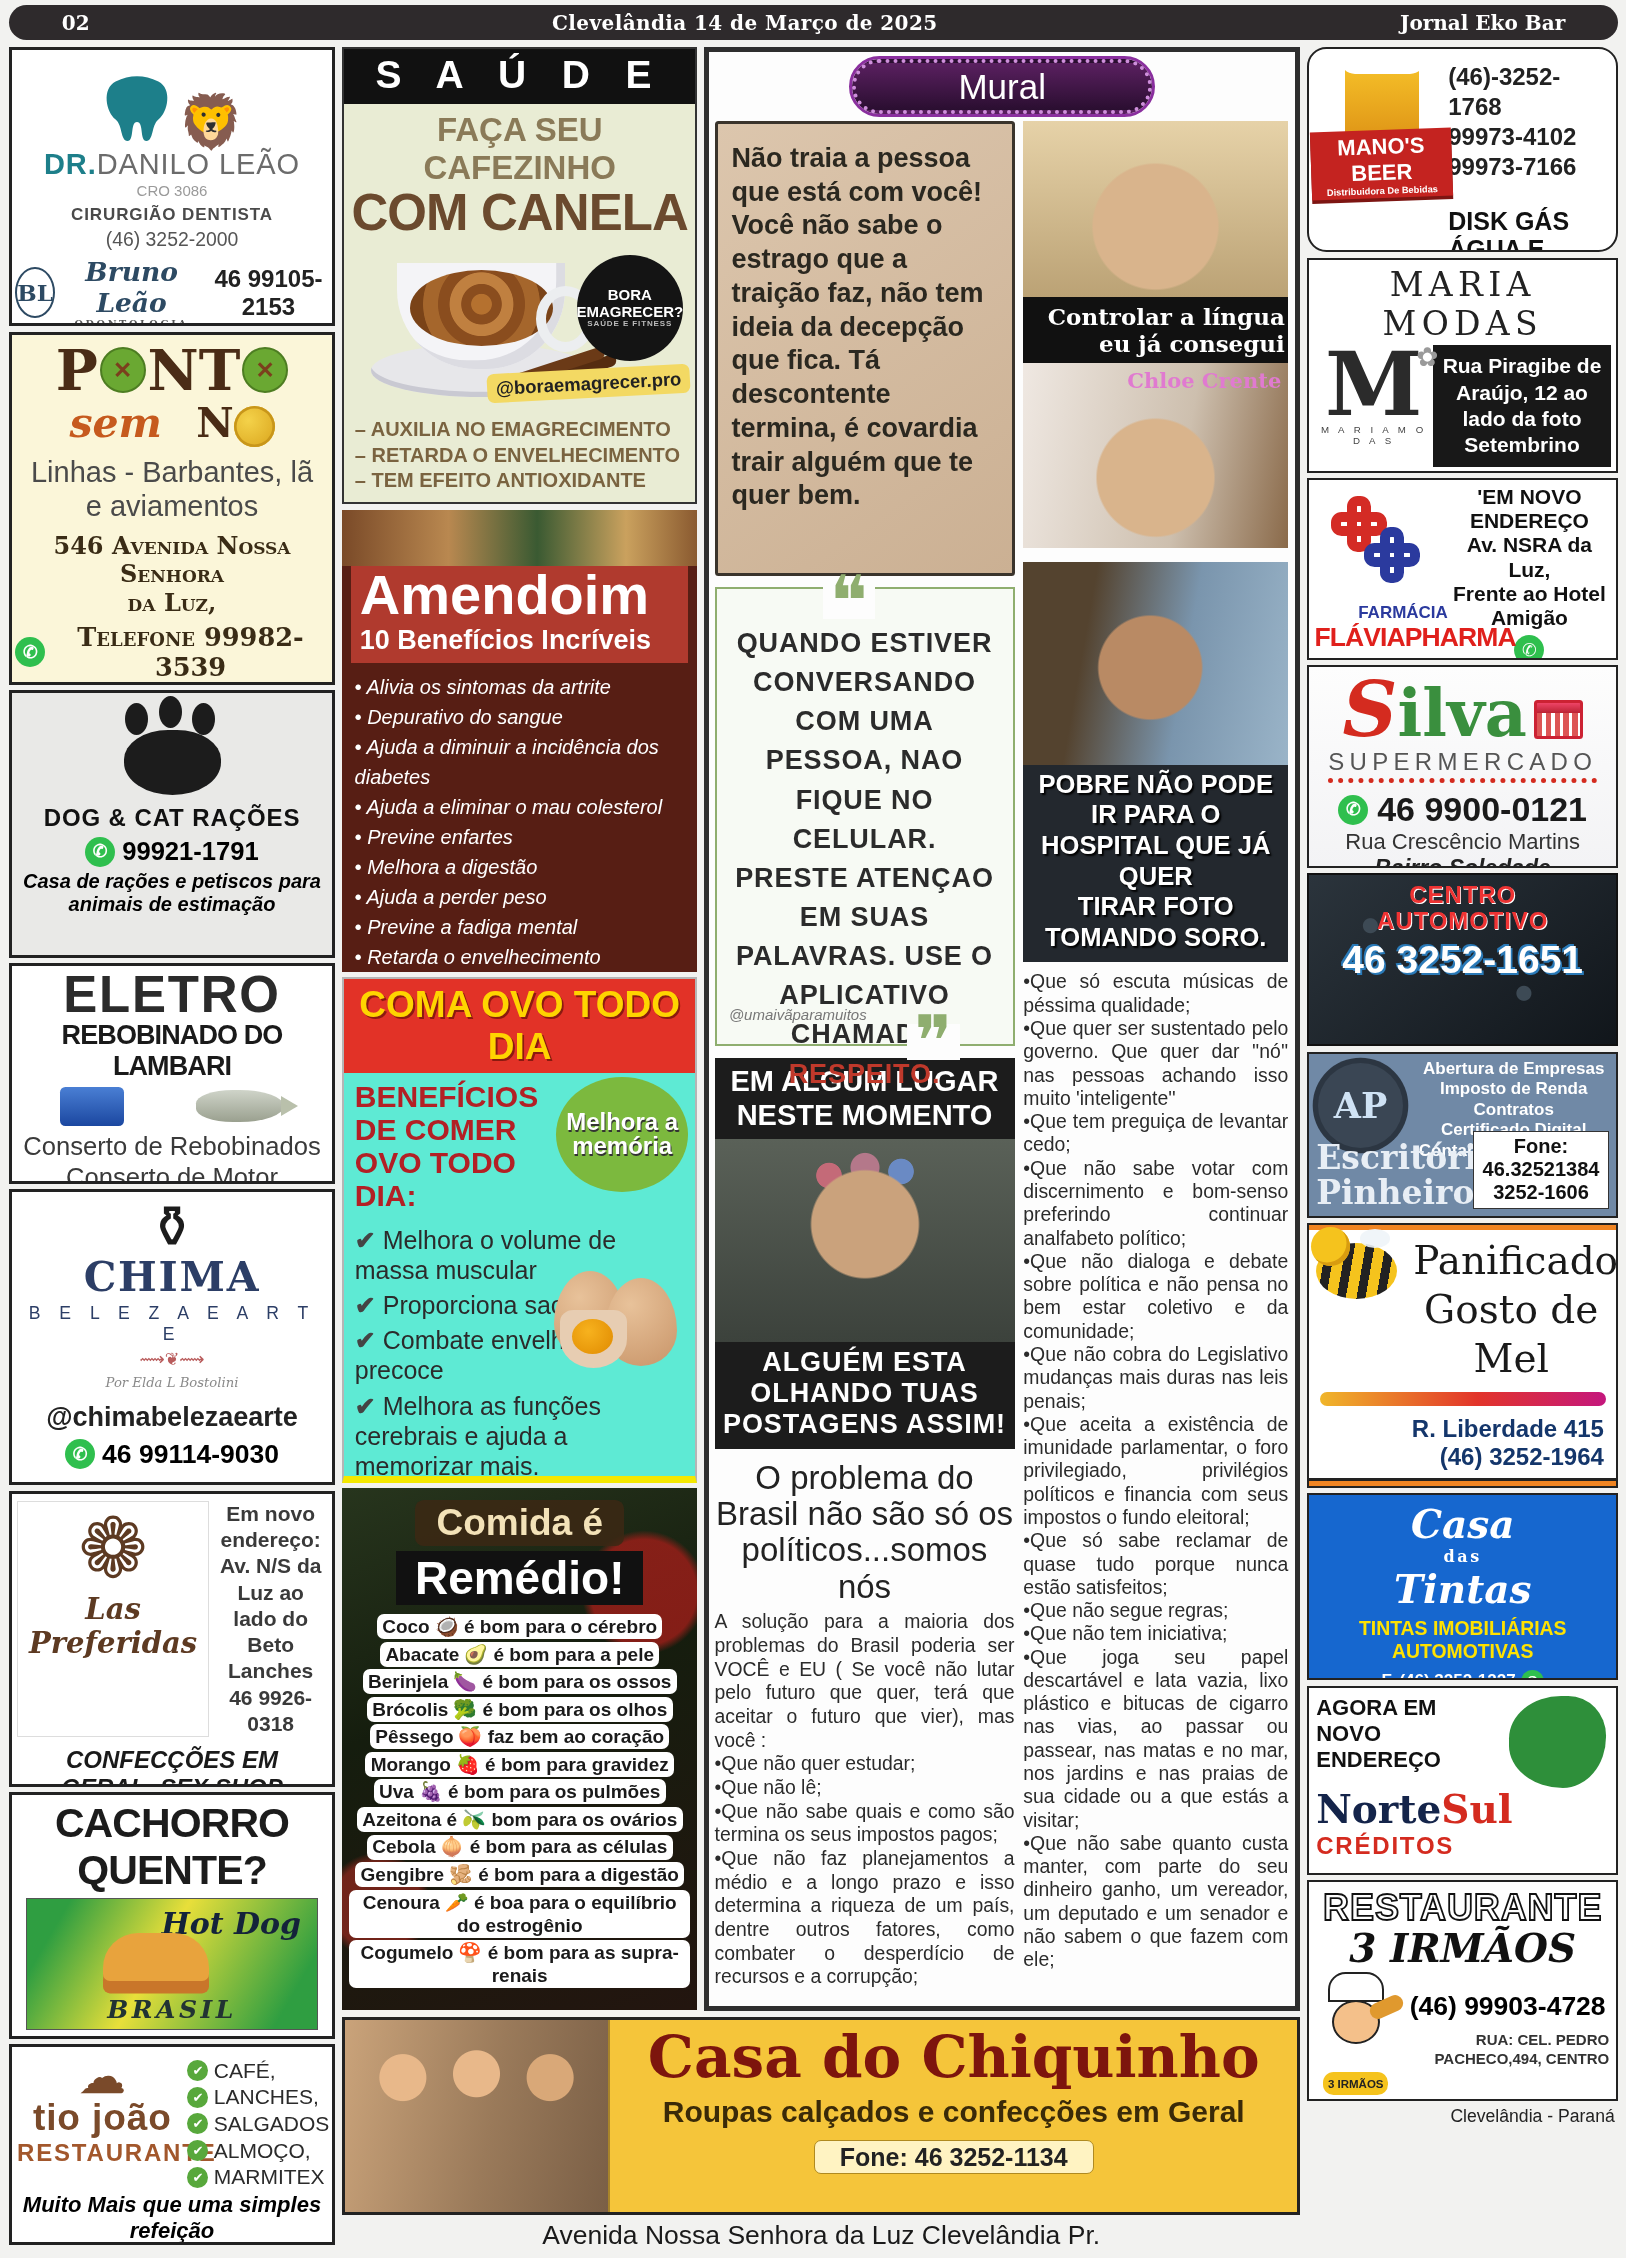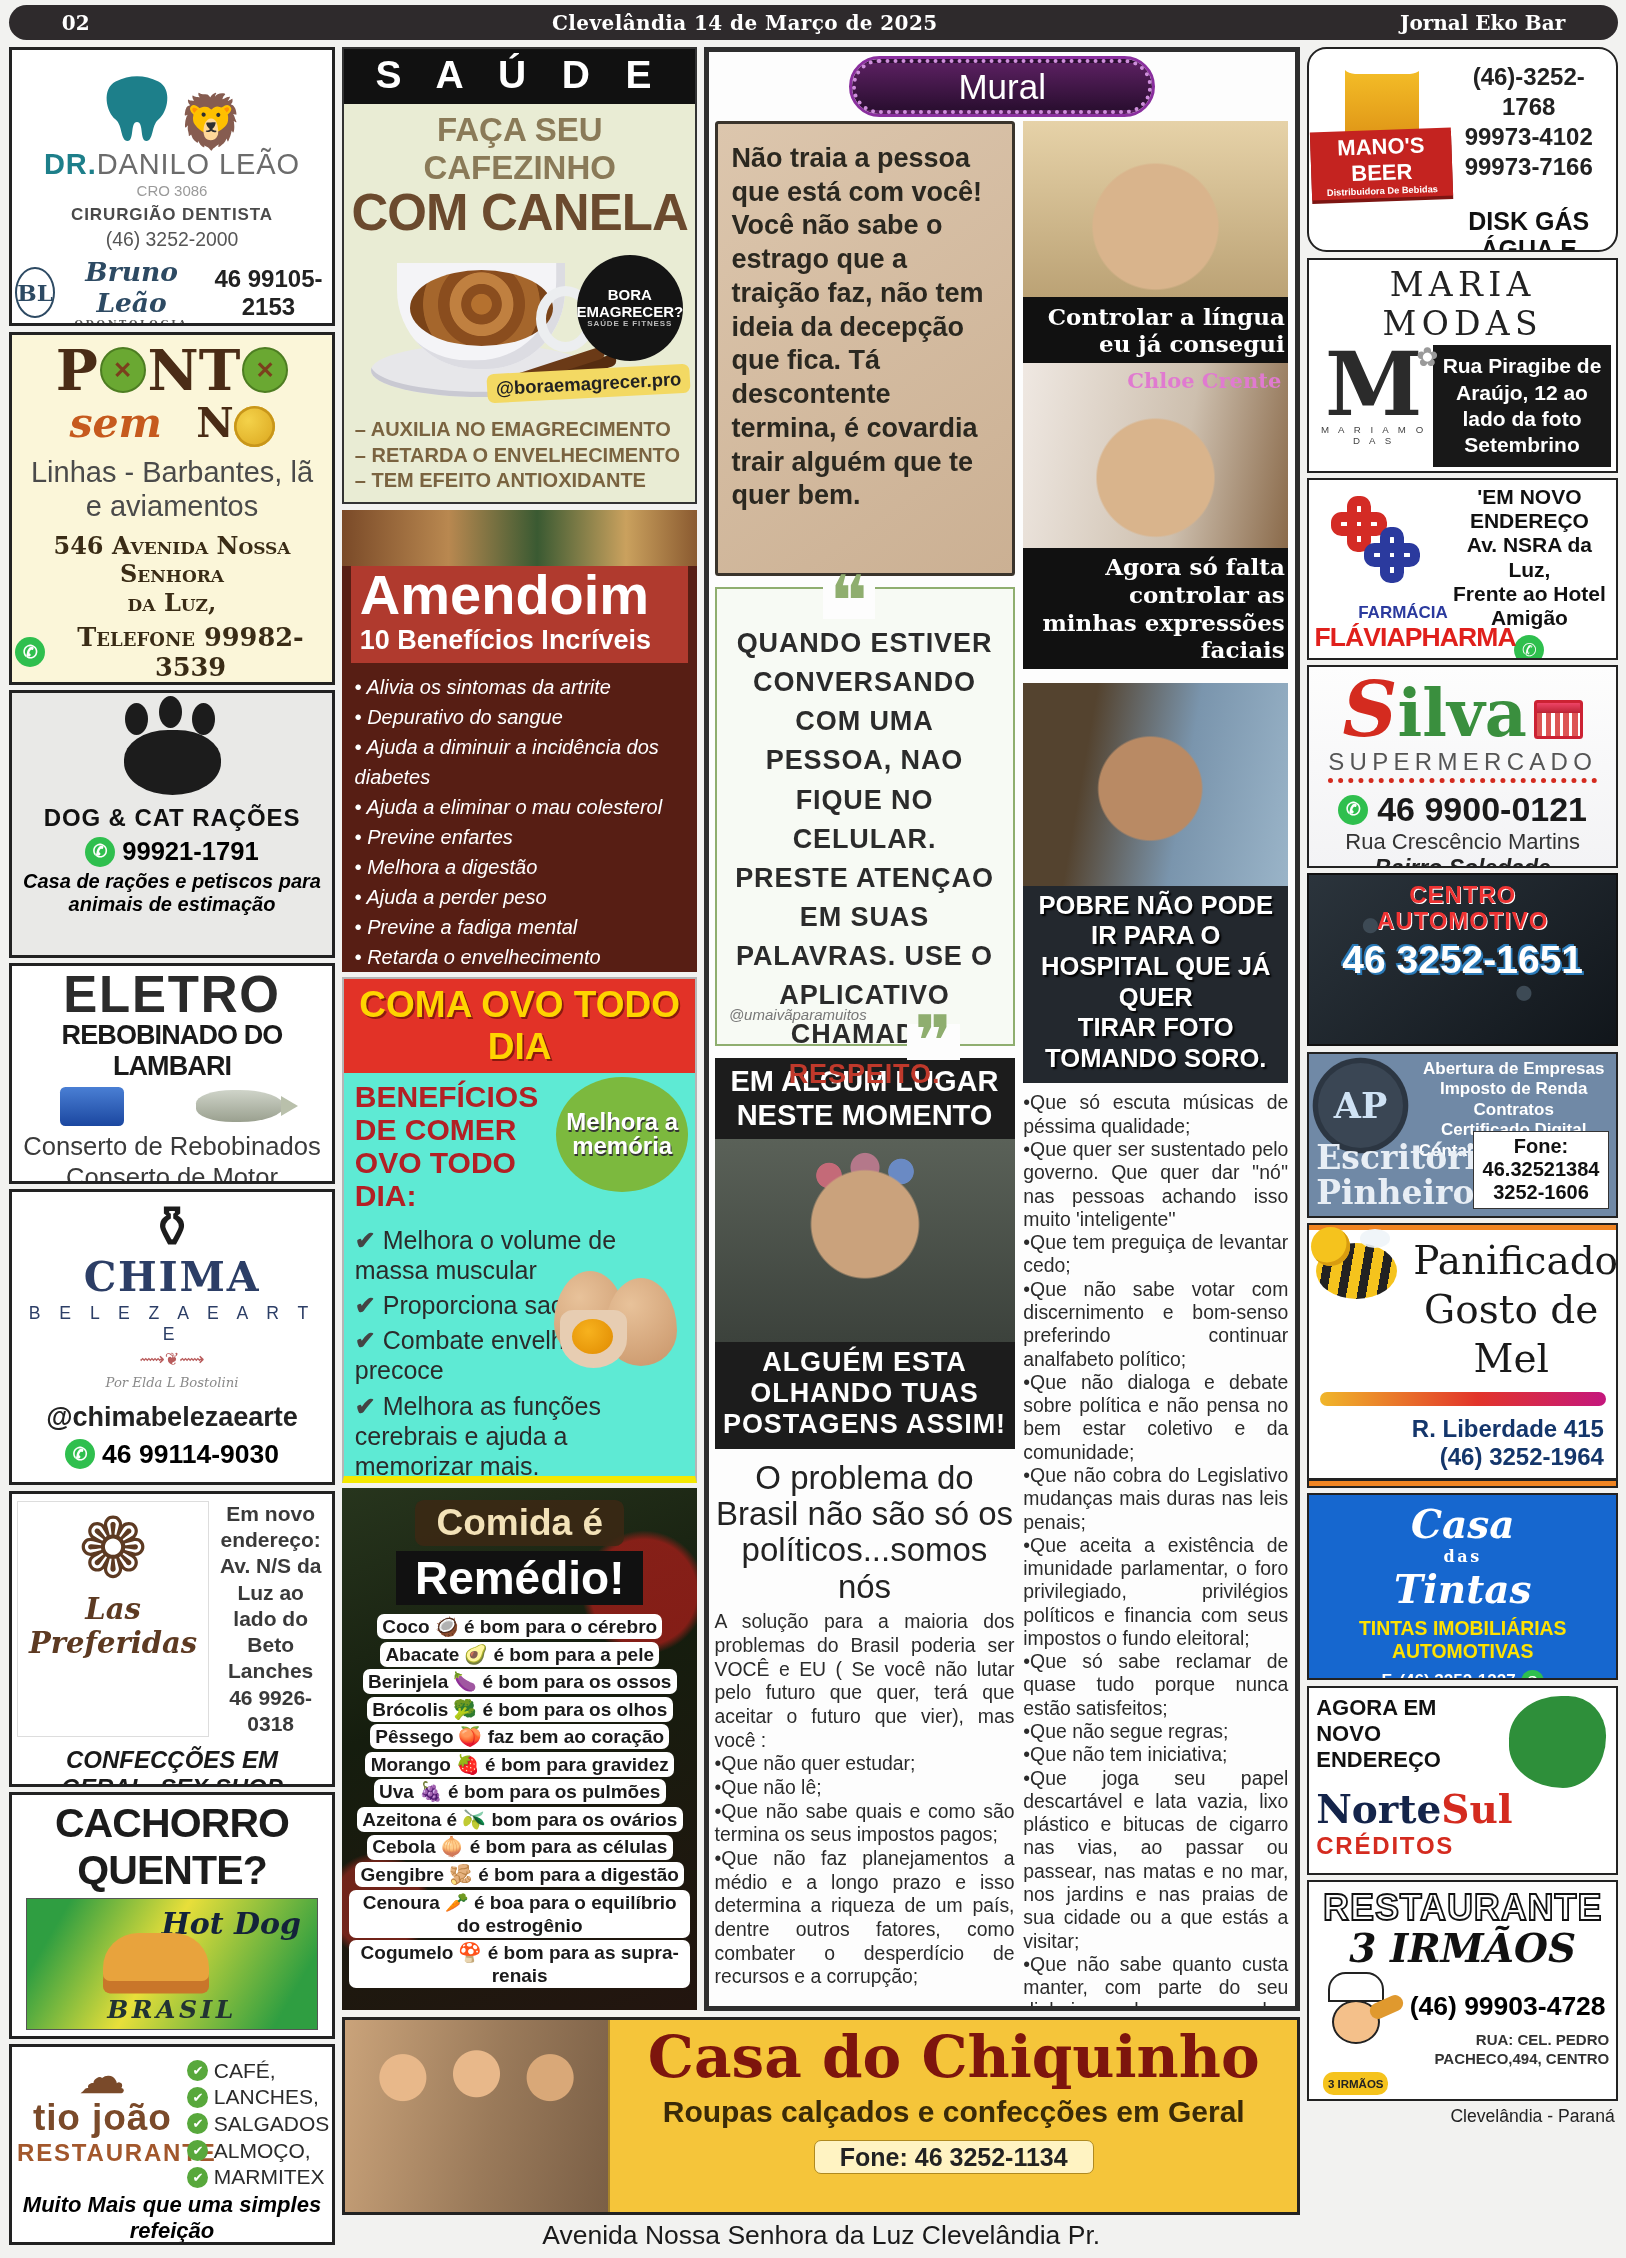--- a/index.html
+++ b/index.html
@@ -228,21 +228,21 @@
 
   
   .col5 { width:311px; }
   .manos { height:205px; border-radius:19.4px; border:2.6px solid #222; padding:7px; display:flex; }
   .manos-logo { width:132px; position:relative; }
   .beer { margin:3.5px auto 0; width:74px; height:97px; background:linear-gradient(#f7c32a,#d98a12); border-radius:8.8px 8.8px 14px 14px; position:relative;}
   .beer::before { content:""; position:absolute; top:-16px; left:-5.3px; width:85px; height:30px; background:#fff; border-radius:17.6px; }
   .manos-ribbon { position:absolute; left:-5.3px; top:74px; width:141px; background:#c42320; color:#fff; text-align:center;
      font-weight:bold; font-size:22px; padding:3.5px 0 0; transform:rotate(-2deg); box-shadow:0 3.5px 0 #7d1512; }
   .manos-ribbon small { display:block; font-size:9.3px; padding-bottom:2.6px;}
-  .manos-right { flex:1; text-align:center; font-weight:bold; }
+  .manos-right { flex:1; text-align:left; font-weight:bold; }
   .manos-phones { font-size:24px; line-height:1.25; margin-top:5.3px; color:#222;}
   .manos-disk { font-size:25px; margin-top:25px; color:#111; line-height:1.15;}
 
   .maria { height:215px; border:2.6px solid #222; padding:5.3px; }
   .maria-t { font-family:"DejaVu Serif",serif; font-size:33px; letter-spacing:5.3px; text-align:center; color:#222; }
   .maria-row { display:flex; margin-top:1.8px; }
   .maria-m { width:40%; position:relative; text-align:center;}
   .maria-m .mono { font-weight:bold; font-size:88px; line-height:.9; color:#2b2b2b; font-family:"DejaVu Serif",serif;}
   .maria-m .small { font-size:9.7px; letter-spacing:3.5px; color:#444; }
   .flower { color:#9a9a9a; font-size:26.5px; position:absolute; right:-5.3px; top:-3.5px;}
@@ -608,21 +608,20 @@
               </div>
             </div>
 
             <div class="mright">
               <div class="chloe">
                 <div class="photo1"></div>
                 <div class="cap">Controlar a língua eu já consegui</div>
                 <div class="photo2">
                   <span class="wm">Chloe Crente</span>
                 </div>
-                <div class="cap">Agora só falta controlar as minhas expressões faciais</div>
               </div>
 
               <div class="soro">
                 <div class="photo"></div>
                 <div class="cap">
                   <div>POBRE NÃO PODE IR PARA O HOSPITAL QUE JÁ QUER</div>
                   <div>TIRAR FOTO TOMANDO SORO.</div>
                 </div>
               </div>
 

